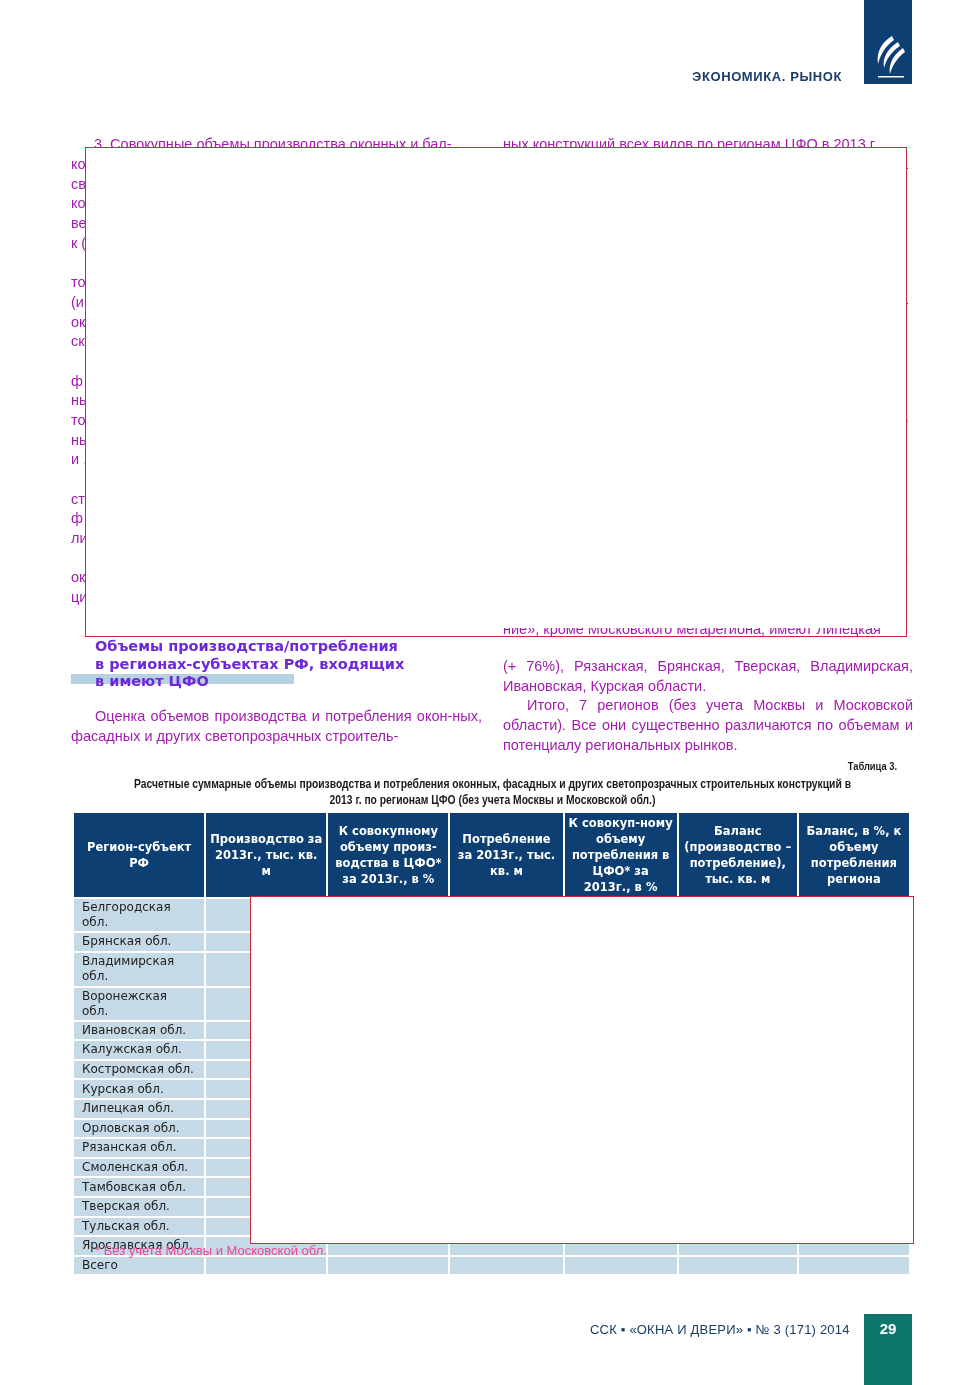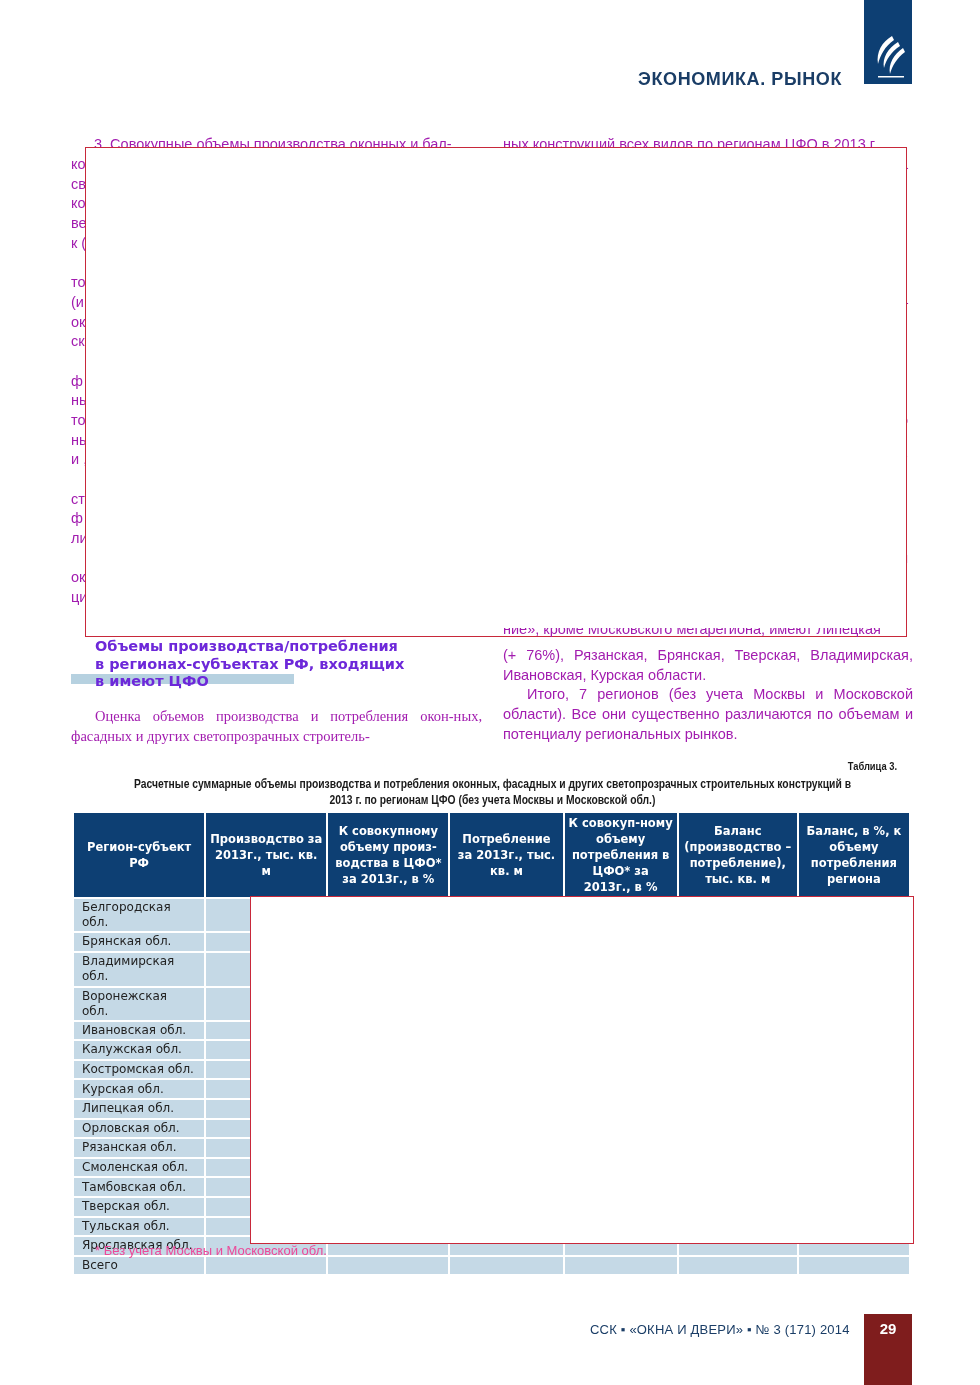--- a/index.html
+++ b/index.html
@@ -2,21 +2,21 @@
 <html><head>
   <meta charset="utf-8">
   <style>
     * { box-sizing: border-box; margin: 0; padding: 0; }
     html, body { width: 980px; height: 1385px; background: #ffffff; overflow: hidden; }
     body { position: relative; font-family: "Liberation Sans", "DejaVu Sans", sans-serif; color: #1a1a1a; }
 
     .logo-block { position: absolute; left: 864px; top: 0; width: 48px; height: 84px; background: #0d3f73; }
     .logo-block svg { position: absolute; left: 6px; top: 34px; }
 
-    .section-title { position: absolute; right: 138px; top: 69px; font-size: 18px; font-weight: bold; color: #1a3d66; letter-spacing: 0.6px; }
+    .section-title { position: absolute; right: 138px; top: 69px; font-size: 13px; font-weight: bold; color: #1a3d66; letter-spacing: 0.6px; }
 
     .body-text { font-size: 14.5px; line-height: 19.7px; color: #a21caf; }
 
     .top-line-left { position: absolute; left: 94px; top: 135px; width: 390px; white-space: nowrap; overflow: hidden; }
     .top-line-right { position: absolute; left: 503px; top: 135px; width: 412px; white-space: nowrap; overflow: hidden; }
 
     .frag-col-left { position: absolute; left: 71px; top: 155px; width: 20px; }
     .frag-col-left div, .frag-col-right div { height: 19.7px; overflow: hidden; white-space: nowrap; }
     .frag-col-right { position: absolute; left: 900px; top: 155px; width: 20px; }
 
@@ -24,37 +24,37 @@
 
     .right-tail { position: absolute; left: 503px; top: 628px; width: 410px; }
     .right-tail p { text-align: justify; }
     .right-tail .clip { height: 12px; overflow: hidden; position: relative; }
     .right-tail .clip span { position: absolute; top: -8px; white-space: nowrap; }
     .indent { text-indent: 24px; }
 
     .subhead-bar { position: absolute; left: 71px; top: 674px; width: 223px; height: 10px; background: #b6d1e0; }
     .subhead { position: absolute; left: 95px; top: 638px; width: 340px; font-size: 14.5px; line-height: 17.5px; font-weight: bold; color: #6d28d9; font-family: "DejaVu Sans", sans-serif; }
 
-    .left-para { position: absolute; left: 71px; top: 707px; width: 411px; text-align: justify; font-family: Liberation Serif, serif; }
+    .left-para { position: absolute; left: 71px; top: 707px; width: 411px; text-align: justify; }
 
     .table-caption-label { position: absolute; right: 83px; top: 760px; font-size: 11px; font-weight: bold; font-family: "Liberation Sans", sans-serif; transform: scaleX(0.85); transform-origin: right; }
     .table-caption { position: absolute; left: 70px; top: 776px; width: 845px; text-align: center; font-size: 12px; line-height: 16px; font-weight: bold; transform: scaleX(0.86); transform-origin: center; }
 
     table.data { position: absolute; left: 72px; top: 811px; width: 839px; border-collapse: separate; border-spacing: 2px; font-family: "DejaVu Sans", sans-serif; }
     table.data th { background: #0d3f73; color: #fff; font-size: 11.5px; font-weight: bold; line-height: 16px; text-align: center; vertical-align: middle; padding: 2px 3px; height: 82px; }
     table.data td { background: #c5d9e6; font-size: 12px; line-height: 15px; color: #222; padding: 1px 8px; height: 17.6px; }
     table.data td.name { width: 130px; }
     table.data td.tall { height: 33px; }
 
     .redact-table { position: absolute; left: 250px; top: 896px; width: 664px; height: 348px; background: #fff; border: 1.5px solid #c8283a; }
 
     .footnote { position: absolute; left: 95px; top: 1243px; font-size: 13px; color: #ec4899; }
 
     .footer-text { position: absolute; left: 590px; top: 1322px; font-size: 13px; color: #1a3d66; letter-spacing: 0.2px; }
-    .page-block { position: absolute; left: 864px; top: 1314px; width: 48px; height: 71px; background: #7f1d1d; }
+    .page-block { position: absolute; left: 864px; top: 1314px; width: 48px; height: 71px; background: #0f766e; }
     .page-num { position: absolute; left: 0; top: 6px; width: 48px; text-align: center; color: #fff; font-weight: bold; font-size: 15px; }
   </style>
 </head>
 <body>
 
 <div class="logo-block">
   <svg width="36" height="46" viewBox="0 0 36 46">
     <path d="M22 2 C12 8 6 18 8 30 C10 22 15 12 24 6 Z" fill="#ffffff"></path>
     <path d="M28 8 C18 14 12 24 14 34 C16 26 21 18 30 12 Z" fill="#ffffff"></path>
     <path d="M33 14 C24 20 18 30 20 40 C22 32 27 24 35 18 Z" fill="#ffffff"></path>
@@ -117,21 +117,21 @@
     <div></div>
     <div>-</div>
 </div>
 
 <div class="redact-top"></div>
 
 <div class="body-text right-tail">
   <div class="clip">
       <span>ние», кроме Московского мегарегиона, имеют Липецкая</span>
     </div>
-  <p style="margin-top:6px;">(+ 76%), Рязанская, Брянская, Тверская, Владимирская, Ивановская, Курская области.</p>
+  <p style="margin-top:17px;">(+ 76%), Рязанская, Брянская, Тверская, Владимирская, Ивановская, Курская области.</p>
   <p class="indent">Итого, 7 регионов (без учета Москвы и Московской области). Все они существенно различаются по объемам и потенциалу региональных рынков.</p>
 </div>
 
 <div class="subhead-bar"></div>
 <div class="subhead">
   <div>Объемы производства/потребления</div>
   <div>в регионах-субъектах РФ, входящих</div>
   <div>в имеют ЦФО</div>
 </div>
 

